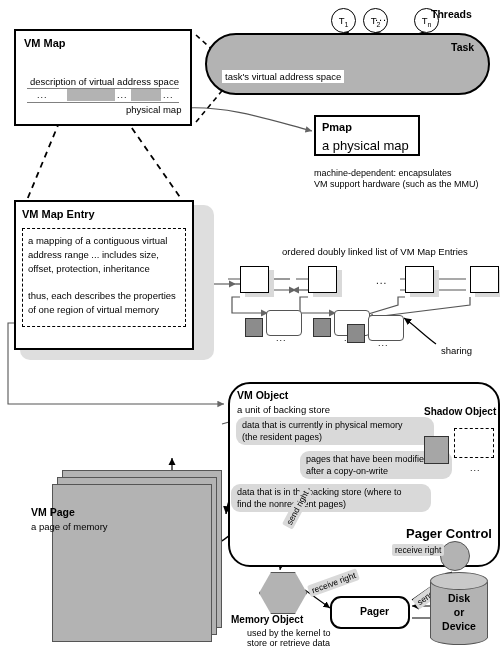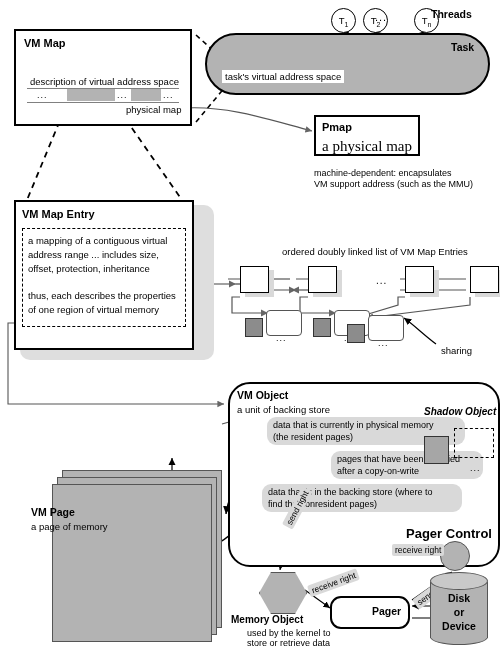--- a/index.html
+++ b/index.html
@@ -45,21 +45,21 @@
   .thread sub{font-size:7px;}
   #threads-lbl{left:431px;top:8px;font-size:10.5px;}
   #t-dots{left:375px;top:11px;font-size:11px;letter-spacing:1px;}
 
   
   #pmap-box{
     position:absolute;left:314px;top:115px;width:106px;height:41px;
     background:#fff;border:2px solid #000;box-sizing:border-box;
   }
   #pmap-title{left:322px;top:121px;font-size:11px;}
-  #pmap-sub{left:322px;top:138px;font-size:15px;font-family:Liberation Serif, serif;}
+  #pmap-sub{left:322px;top:138px;font-size:13px;}
   #pmap-note1{left:314px;top:168px;font-size:9px;}
   #pmap-note2{left:314px;top:179px;font-size:9px;}
 
   
   #vmme-shadow{
     position:absolute;left:20px;top:205px;width:194px;height:155px;
     background:#dedede;border-radius:10px;
   }
   #vmme-box{
     position:absolute;left:14px;top:200px;width:180px;height:150px;
@@ -84,48 +84,48 @@
   .cube-f{position:absolute;width:18px;height:19px;background:#8c8c8c;border:1px solid #333;box-sizing:border-box;}
   .pg-dots{position:absolute;font-size:9px;letter-spacing:1px;}
 
   
   #vmobj-box{
     position:absolute;left:228px;top:382px;width:272px;height:185px;
     background:#fff;border:2.5px solid #000;border-radius:22px;box-sizing:border-box;
   }
   #vmobj-title{left:237px;top:389px;font-size:10.5px;}
   #vmobj-sub{left:237px;top:404px;font-size:9.5px;}
-  .hl{position:absolute;background:#d9d9d9;border-radius:9px;font-size:9px;padding:2px 6px;line-height:12px;margin-left:31px;}
+  .hl{position:absolute;background:#d9d9d9;border-radius:9px;font-size:9px;padding:2px 6px;line-height:12px;}
 
   
   .vmpage{position:absolute;background:#b3b3b3;border:1.5px solid #555;box-sizing:border-box;}
   #vmpage-title{left:31px;top:506px;font-size:10.5px;}
   #vmpage-sub{left:31px;top:521px;font-size:9.5px;}
 
   
-  #shadow-lbl{left:424px;top:406px;font-size:10px;font-style:italic;}
+  #shadow-lbl{left:424px;top:406px;font-size:10px;}
   #shadow-cube{position:absolute;left:424px;top:436px;width:25px;height:28px;background:#a6a6a6;border:1px solid #333;box-sizing:border-box;}
   #shadow-dash{position:absolute;left:454px;top:428px;width:40px;height:30px;border:1.6px dashed #000;box-sizing:border-box;}
   #shadow-dots{left:470px;top:463px;font-size:9px;letter-spacing:1px;}
 
   
   #pagerctl-lbl{left:406px;top:526px;font-size:13px;}
   #pagerctl-circle{position:absolute;left:440px;top:541px;width:30px;height:30px;border-radius:50%;background:#b3b3b3;border:1px solid #555;box-sizing:border-box;}
   #memobj-hex{
     position:absolute;left:259px;top:572px;width:46px;height:40px;background:#b3b3b3;border:1px solid #555;
     clip-path:polygon(25% 0%,75% 0%,100% 50%,75% 100%,25% 100%,0% 50%);
   }
   #memobj-lbl{left:231px;top:614px;font-size:10px;}
   #memobj-s1{left:247px;top:628px;font-size:9px;}
   #memobj-s2{left:247px;top:638px;font-size:9px;}
   #pager-box{
     position:absolute;left:330px;top:596px;width:80px;height:33px;
     background:#fff;border:2.5px solid #000;border-radius:11px;box-sizing:border-box;
   }
-  #pager-lbl{left:348px;top:605px;font-size:10.5px;padding-left:24px;}
+  #pager-lbl{left:336px;top:605px;font-size:10.5px;padding-left:24px;}
   #disk-body{position:absolute;left:430px;top:582px;width:58px;height:56px;background:#b3b3b3;border-left:1px solid #555;border-right:1px solid #555;box-sizing:border-box;}
   #disk-top{position:absolute;left:430px;top:572px;width:58px;height:18px;background:#c9c9c9;border:1px solid #555;border-radius:50%;box-sizing:border-box;}
   #disk-bot{position:absolute;left:430px;top:629px;width:58px;height:16px;background:#b3b3b3;border:1px solid #555;border-radius:50%;box-sizing:border-box;}
   .disk-l{font-size:10.5px;font-weight:bold;text-align:center;position:absolute;width:58px;left:430px;}
 
   .rot-lbl{position:absolute;background:#d9d9d9;font-size:8.5px;padding:1px 3px;border-radius:2px;}
 </style>
 </head>
 <body>
 
@@ -239,21 +239,21 @@
   <div class="thread" style="left:331px;top:8px;"><span>T<sub>1</sub></span></div>
   <div class="thread" style="left:363px;top:8px;"><span>T<sub>2</sub></span></div>
   <div class="thread" style="left:414px;top:8px;"><span>T<sub>n</sub></span></div>
   <div class="txt" id="t-dots">...</div>
   <div class="txt bold" id="threads-lbl">Threads</div>
 
   <div id="pmap-box"></div>
   <div class="txt bold" id="pmap-title">Pmap</div>
   <div class="txt" id="pmap-sub">a physical map</div>
   <div class="txt" id="pmap-note1">machine-dependent: encapsulates</div>
-  <div class="txt" id="pmap-note2">VM support address (such as the MMU)</div>
+  <div class="txt" id="pmap-note2">VM support hardware (such as the MMU)</div>
 
   <div id="vmme-shadow"></div>
   <div id="vmme-box"></div>
   <div class="txt bold" id="vmme-title">VM Map Entry</div>
   <div id="vmme-dash"></div>
   <div class="txt vmme-l" style="top:235px;">a mapping of a contiguous virtual</div>
   <div class="txt vmme-l" style="top:249px;text-align:center;">address range ... includes size,</div>
   <div class="txt vmme-l" style="top:263px;">offset, protection, inheritance</div>
   <div class="txt vmme-l" style="top:290px;">thus, each describes the properties</div>
   <div class="txt vmme-l" style="top:304px;">of one region of virtual memory</div>

